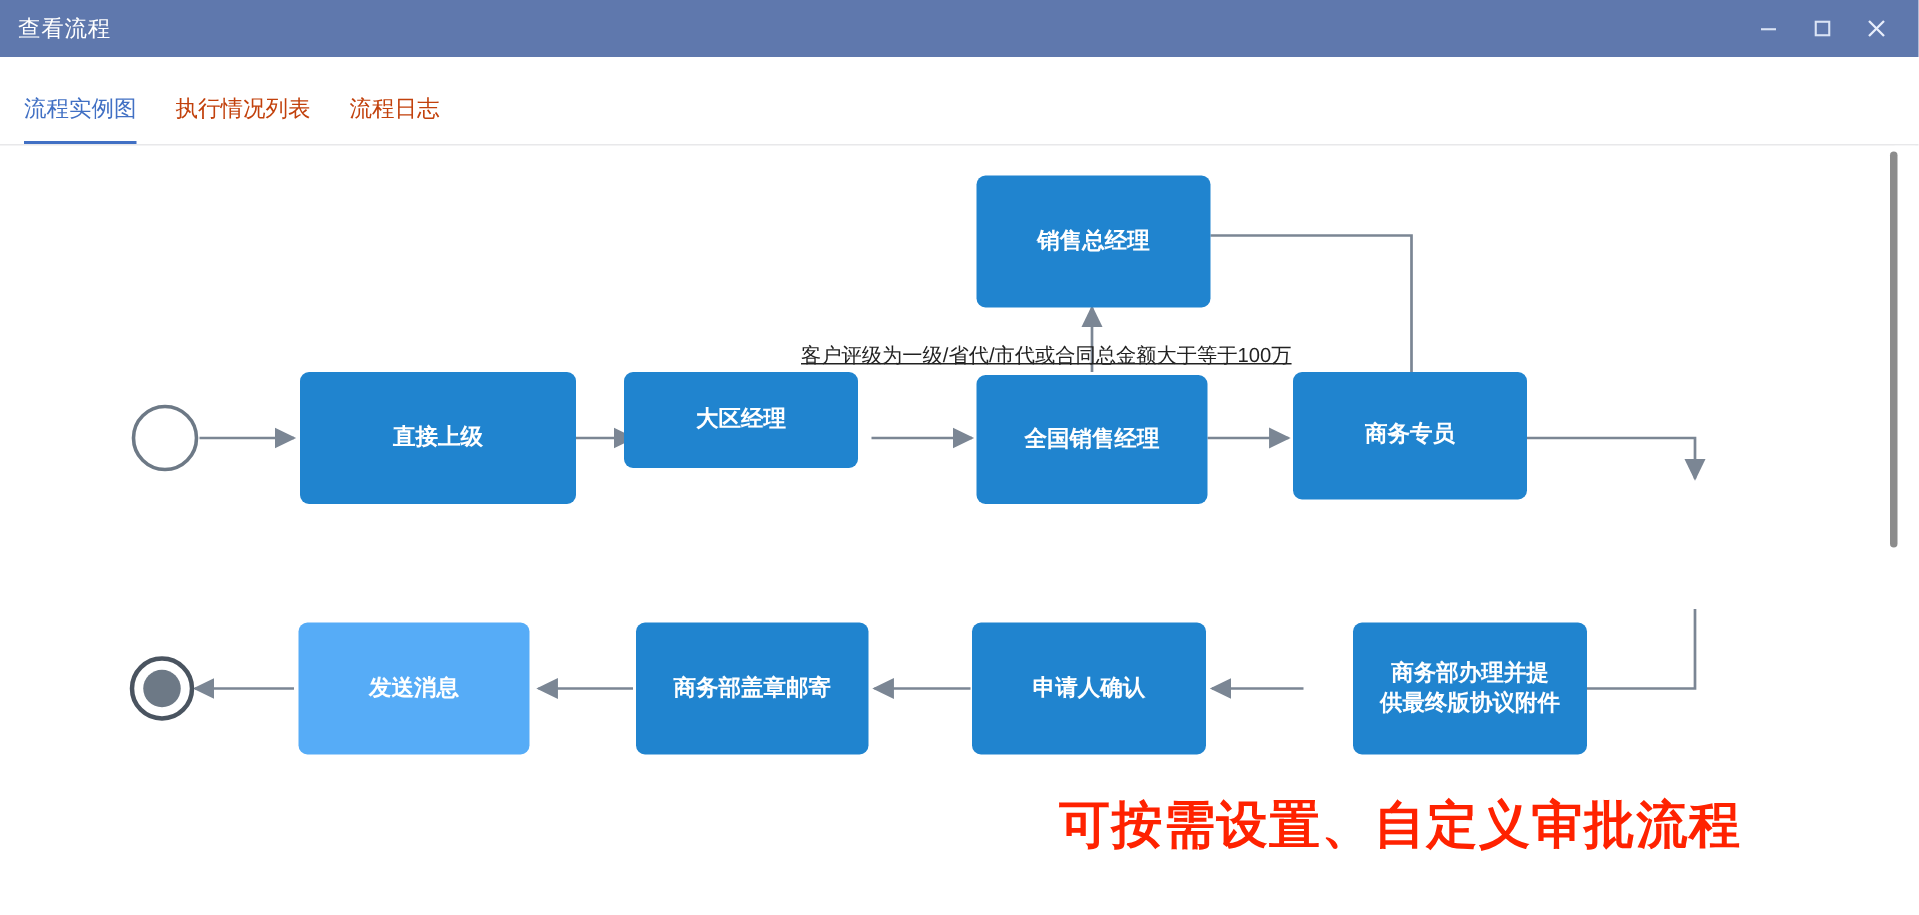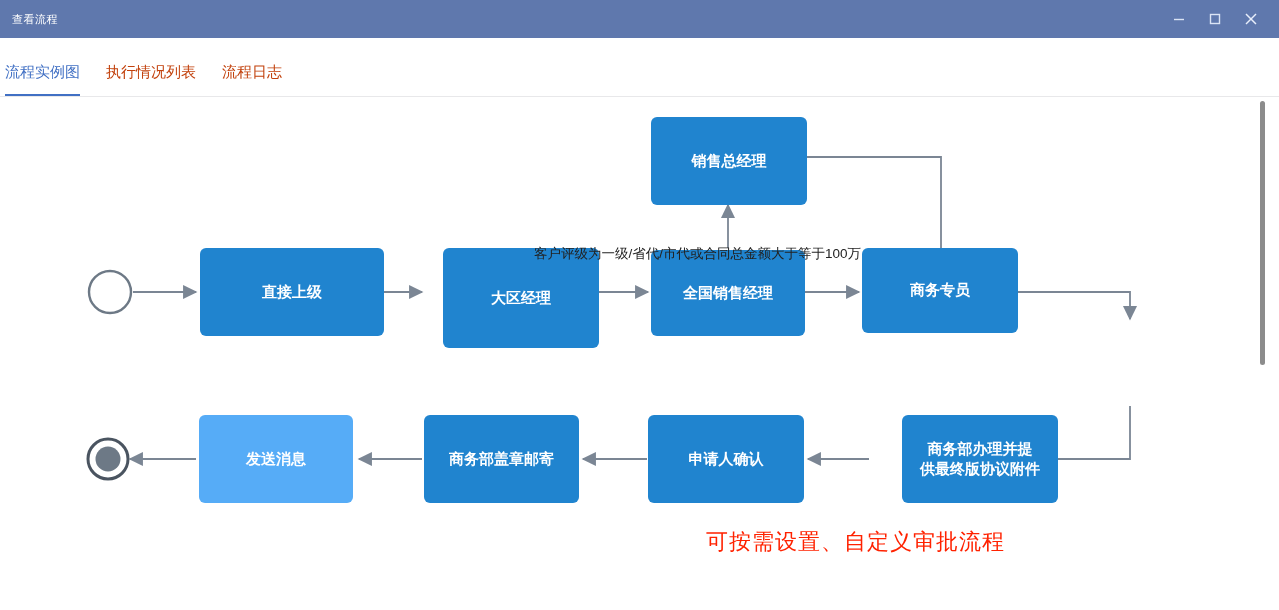--- a/index.html
+++ b/index.html
@@ -16,21 +16,21 @@
     position: absolute;
     left: 0; top: 0;
     width: 1279px; height: 38px;
     background: #5f78ad;
     display: flex;
     align-items: center;
     justify-content: space-between;
   }
   .title-text {
     color: #ffffff;
-    font-size: 11px;
+    font-size: 15px;
     padding-left: 12px;
     letter-spacing: 0.5px;
   }
   .win-controls {
     display: flex;
     align-items: center;
     height: 38px;
     padding-right: 10px;
   }
   .win-btn {
@@ -46,21 +46,21 @@
   .tabbar {
     position: absolute;
     left: 0; top: 38px;
     width: 1279px; height: 58px;
     background: #ffffff;
   }
   .tabs {
     display: flex;
     align-items: flex-end;
     height: 58px;
-    padding-left: 5px;
+    padding-left: 16px;
     gap: 26px;
   }
   .tab {
     font-size: 15px;
     color: #c2410c;
     padding-bottom: 12px;
     border-bottom: 2px solid transparent;
     white-space: nowrap;
   }
   .tab.active {
@@ -119,22 +119,22 @@
   .edge-label {
     position: absolute;
     font-size: 13.5px;
     color: #222222;
     white-space: nowrap;
   }
 
   .annotation {
     position: absolute;
     color: #ff2200;
-    font-size: 22px;
-    font-weight: 400;
+    font-size: 34px;
+    font-weight: 700;
     white-space: nowrap;
     letter-spacing: 1px;
   }
 
   svg.wires {
     position: absolute;
     left: 0; top: 0;
     width: 1262px; height: 514px;
     pointer-events: none;
   }
@@ -217,21 +217,21 @@
 
         <circle cx="108" cy="362" r="20" stroke="#4a5460" stroke-width="3" fill="#ffffff"></circle>
         <circle cx="108" cy="362" r="12.5" fill="#6d7986" stroke="none"></circle>
       </g>
     </svg>
 
     <div class="node" style="left:200px; top:151px; width:184px; height:88px;">
       <span class="node-label">直接上级</span>
     </div>
 
-    <div class="node" style="left:443px; top:151px; width:156px; height:100px;">
+    <div class="node" style="left:416px; top:151px; width:156px; height:64px;">
       <span class="node-label">大区经理</span>
     </div>
 
     <div class="node" style="left:651px; top:153px; width:154px; height:86px;">
       <span class="node-label">全国销售经理</span>
     </div>
 
     <div class="node" style="left:651px; top:20px; width:156px; height:88px;">
       <span class="node-label">销售总经理</span>
     </div>
@@ -251,21 +251,21 @@
     </div>
 
     <div class="node" style="left:424px; top:318px; width:155px; height:88px;">
       <span class="node-label">商务部盖章邮寄</span>
     </div>
 
     <div class="node light" style="left:199px; top:318px; width:154px; height:88px;align-items:center;">
       <span class="node-label">发送消息</span>
     </div>
 
-    <div class="edge-label" style="left:534px; top:148px;">客户评级为一级/省代/市代或合同总金额大于等于100万</div>
+    <div class="edge-label" style="left:534px; top:131px;text-decoration:underline;">客户评级为一级/省代/市代或合同总金额大于等于100万</div>
 
     <div class="annotation" style="left:706px; top:430px;">可按需设置、自定义审批流程</div>
 
   </div>
 
   <div class="scrollbar-track">
     <div class="scrollbar-thumb"></div>
   </div>
 </div>
 

